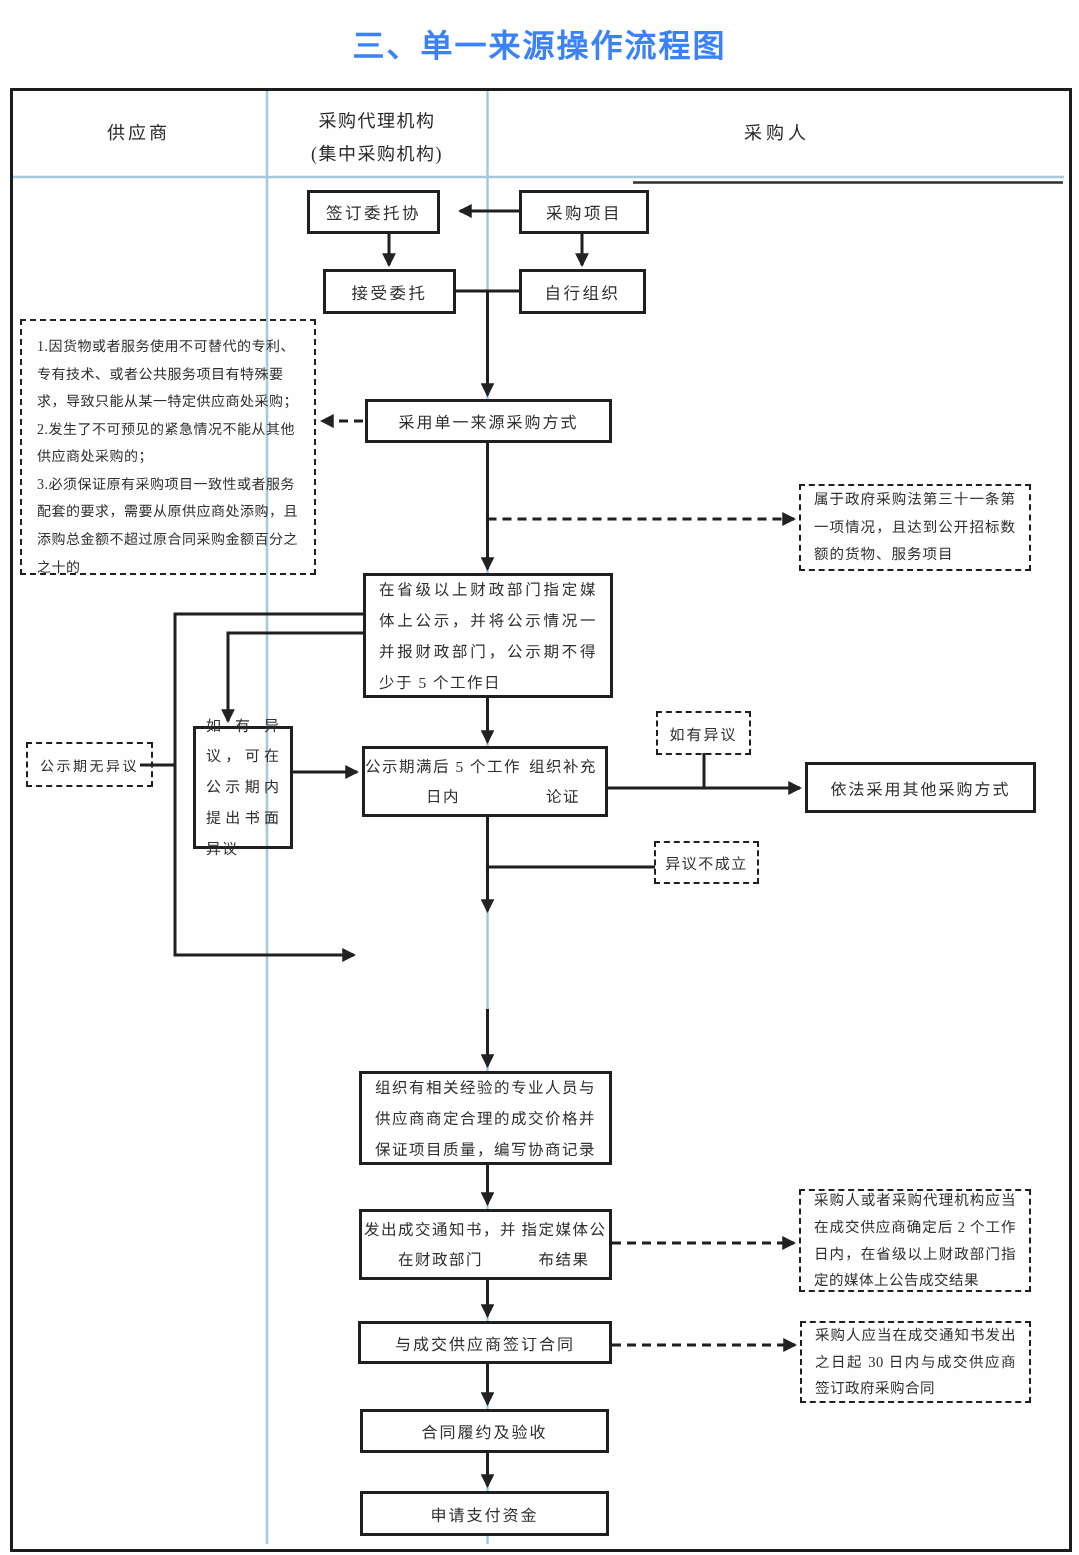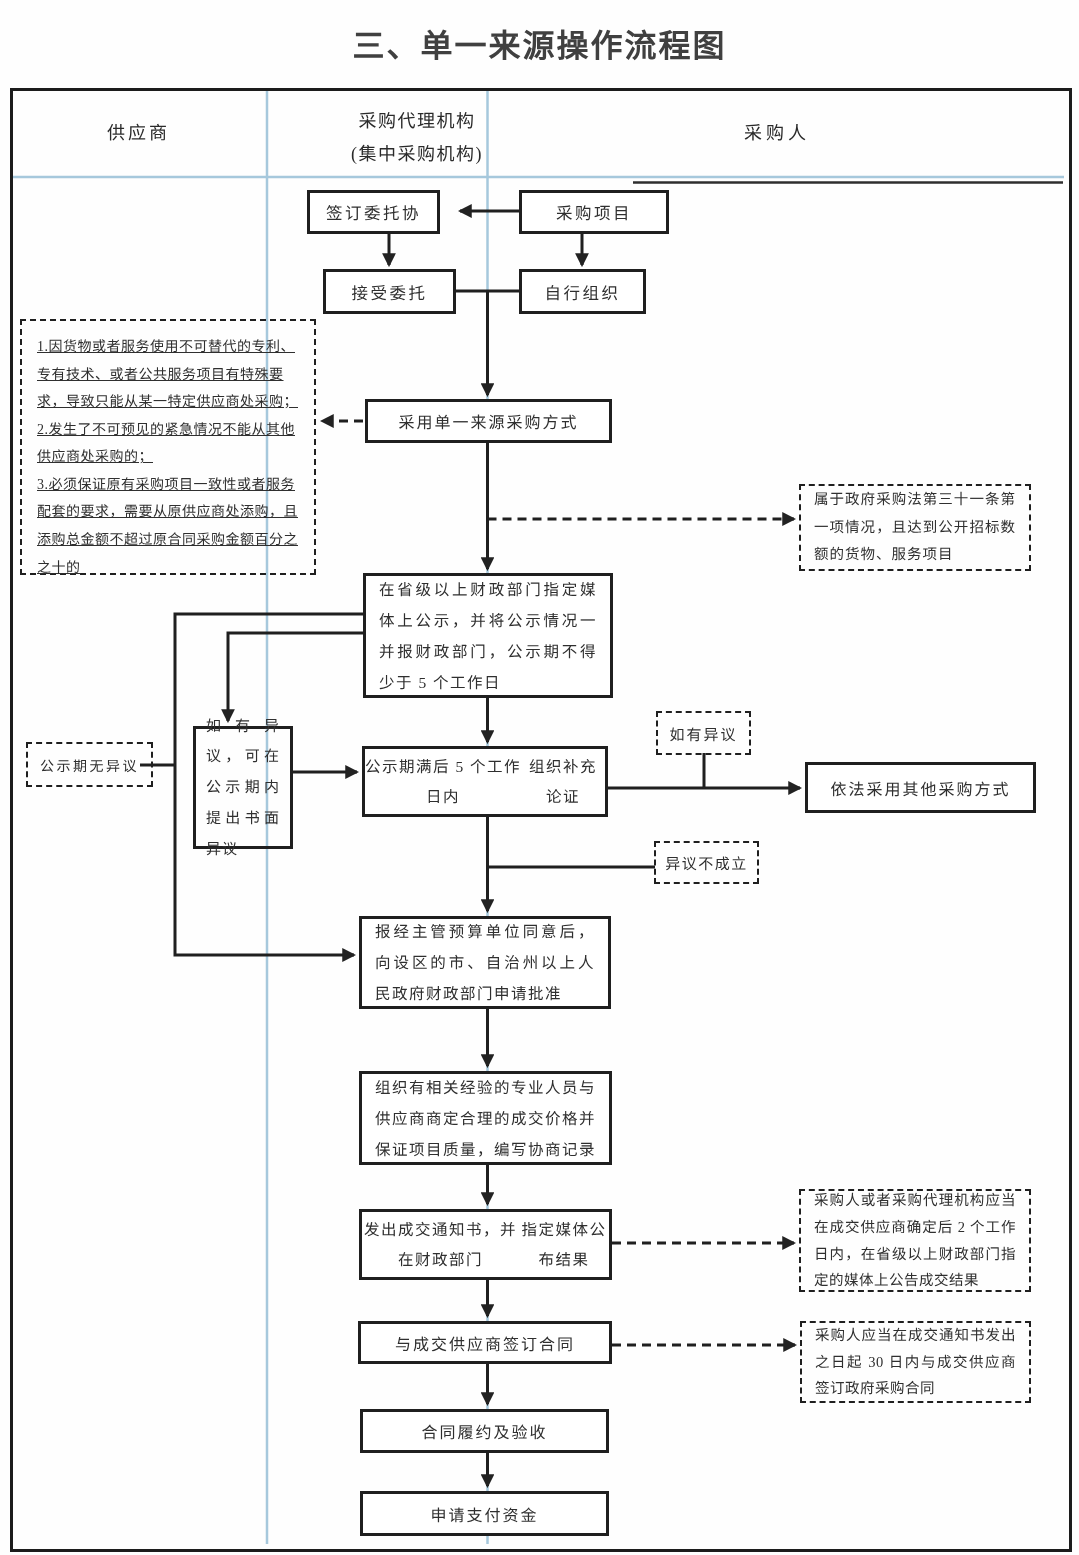--- a/index.html
+++ b/index.html
@@ -1,33 +1,33 @@
 <!DOCTYPE html>
 <html lang="zh-CN" style="--divider: #a6c8dc; --line: #222222; --txt: #2f2f2f;"><head>
 <meta charset="utf-8">
 <style>
   :root{ --divider:#a6c8dc; --line:#222222; --txt:#2f2f2f; }
   html,body{margin:0;padding:0;background:#ffffff;}
   body{font-family:"Liberation Serif","DejaVu Serif",serif;color:var(--txt);}
   #stage{position:relative;width:1079px;height:1555px;background:#fefefe;overflow:hidden;}
   #title{position:absolute;left:0;top:20px;width:100%;text-align:center;
-         font-size:32px;font-weight:700;letter-spacing:2px;color:#404040;}
+         font-size:32px;font-weight:700;letter-spacing:2px;color:#3b82f6;}
   #frame{position:absolute;left:10px;top:88px;width:1056px;height:1458px;
          border:3px solid #1c1c1c;}
   svg.layer{position:absolute;left:0;top:0;z-index:1;}
   .hdr{position:absolute;z-index:3;text-align:center;font-size:18px;letter-spacing:3px;color:#2a2a2a;}
   .sbox{position:absolute;z-index:2;border:3px solid #1f1f1f;background:#fff;box-sizing:border-box;}
   .dbox{position:absolute;z-index:2;border:2.5px dashed #1f1f1f;background:transparent;box-sizing:border-box;}
   .ctr{display:flex;align-items:center;justify-content:center;text-align:center;}
   .ctr2{display:flex;flex-direction:row;align-items:center;justify-content:center;text-align:center;}
   .par{display:flex;align-items:center;box-sizing:border-box;}
   .par > span{display:block;width:100%;text-align:justify;}
   .f16{font-size:16.5px;letter-spacing:2.5px;}
   .f15{font-size:15.5px;letter-spacing:1.5px;line-height:2.0;}
-  .f14{font-size:14px;letter-spacing:0.5px;line-height:1.97;text-decoration:underline;}
+  .f14{font-size:14px;letter-spacing:0.5px;line-height:1.97;}
   .transparent{background:transparent;}
   .notepar{padding:10px 13px;}
 </style>
 </head>
 <body>
 
 <div id="stage">
 
   <div id="title">三、单一来源操作流程图</div>
   <div id="frame"></div>
@@ -73,33 +73,33 @@
       <line x1="363" y1="421" x2="322" y2="421" marker-end="url(#arw)"></line>
       <line x1="487.5" y1="519" x2="794" y2="519" marker-end="url(#arw)"></line>
       <line x1="612" y1="1243" x2="794" y2="1243" marker-end="url(#arw)"></line>
       <line x1="612" y1="1345" x2="795" y2="1345" marker-end="url(#arw)"></line>
     </g>
   </svg>
 
   <div class="hdr" style="left:10px;top:118px;width:257px;">
     <span>供应商</span>
   </div>
-  <div class="hdr" style="left:267px;top:106px;width:220px;letter-spacing:1.5px;padding-left:40px;">
+  <div class="hdr" style="left:267px;top:106px;width:220px;letter-spacing:1.5px;">
     <div>采购代理机构</div>
     <div style="margin-top:7px;">(集中采购机构)</div>
   </div>
   <div class="hdr" style="left:487px;top:118px;width:580px;letter-spacing:4px;">
     <span>采购人</span>
   </div>
 
   <div class="sbox ctr f16" style="left:307px;top:190px;width:133px;height:44px;">
       <span>签订委托协</span>
     </div>
 
-  <div class="sbox ctr f16" style="left:519px;top:190px;width:150px;height:44px;">
+  <div class="sbox ctr f16" style="left:519px;top:190px;width:130px;height:44px;">
       <span>采购项目</span>
     </div>
 
   <div class="sbox ctr f16" style="left:323px;top:269px;width:133px;height:45px;">
       <span>接受委托</span>
     </div>
 
   <div class="sbox ctr f16" style="left:519px;top:269px;width:127px;height:45px;">
       <span>自行组织</span>
     </div>
@@ -118,23 +118,20 @@
 
   <div class="sbox ctr2 f15" style="left:362px;top:746px;width:246px;height:71px;line-height:1.9;">
     <div>公示期满后 5 个工作日内</div>
     <div>组织补充论证</div>
   </div>
 
   <div class="sbox ctr" style="left:805px;top:762px;width:231px;height:51px;font-size:16px;letter-spacing:2px;">
       <span>依法采用其他采购方式</span>
     </div>
 
-  <div class="sbox par f15" style="left:359px;top:916px;width:252px;height:93px;padding:6px 13px;">
-      <span>报经主管预算单位同意后，向设区的市、自治州以上人民政府财政部门申请批准</span>
-    </div>
 
   <div class="sbox par f15" style="left:359px;top:1071px;width:253px;height:94px;padding:6px 13px;">
       <span>组织有相关经验的专业人员与供应商商定合理的成交价格并保证项目质量，编写协商记录</span>
     </div>
 
   <div class="sbox ctr2 f15" style="left:359px;top:1209px;width:253px;height:71px;line-height:1.9;">
     <div>发出成交通知书，并在财政部门</div>
     <div>指定媒体公布结果</div>
   </div>
 

